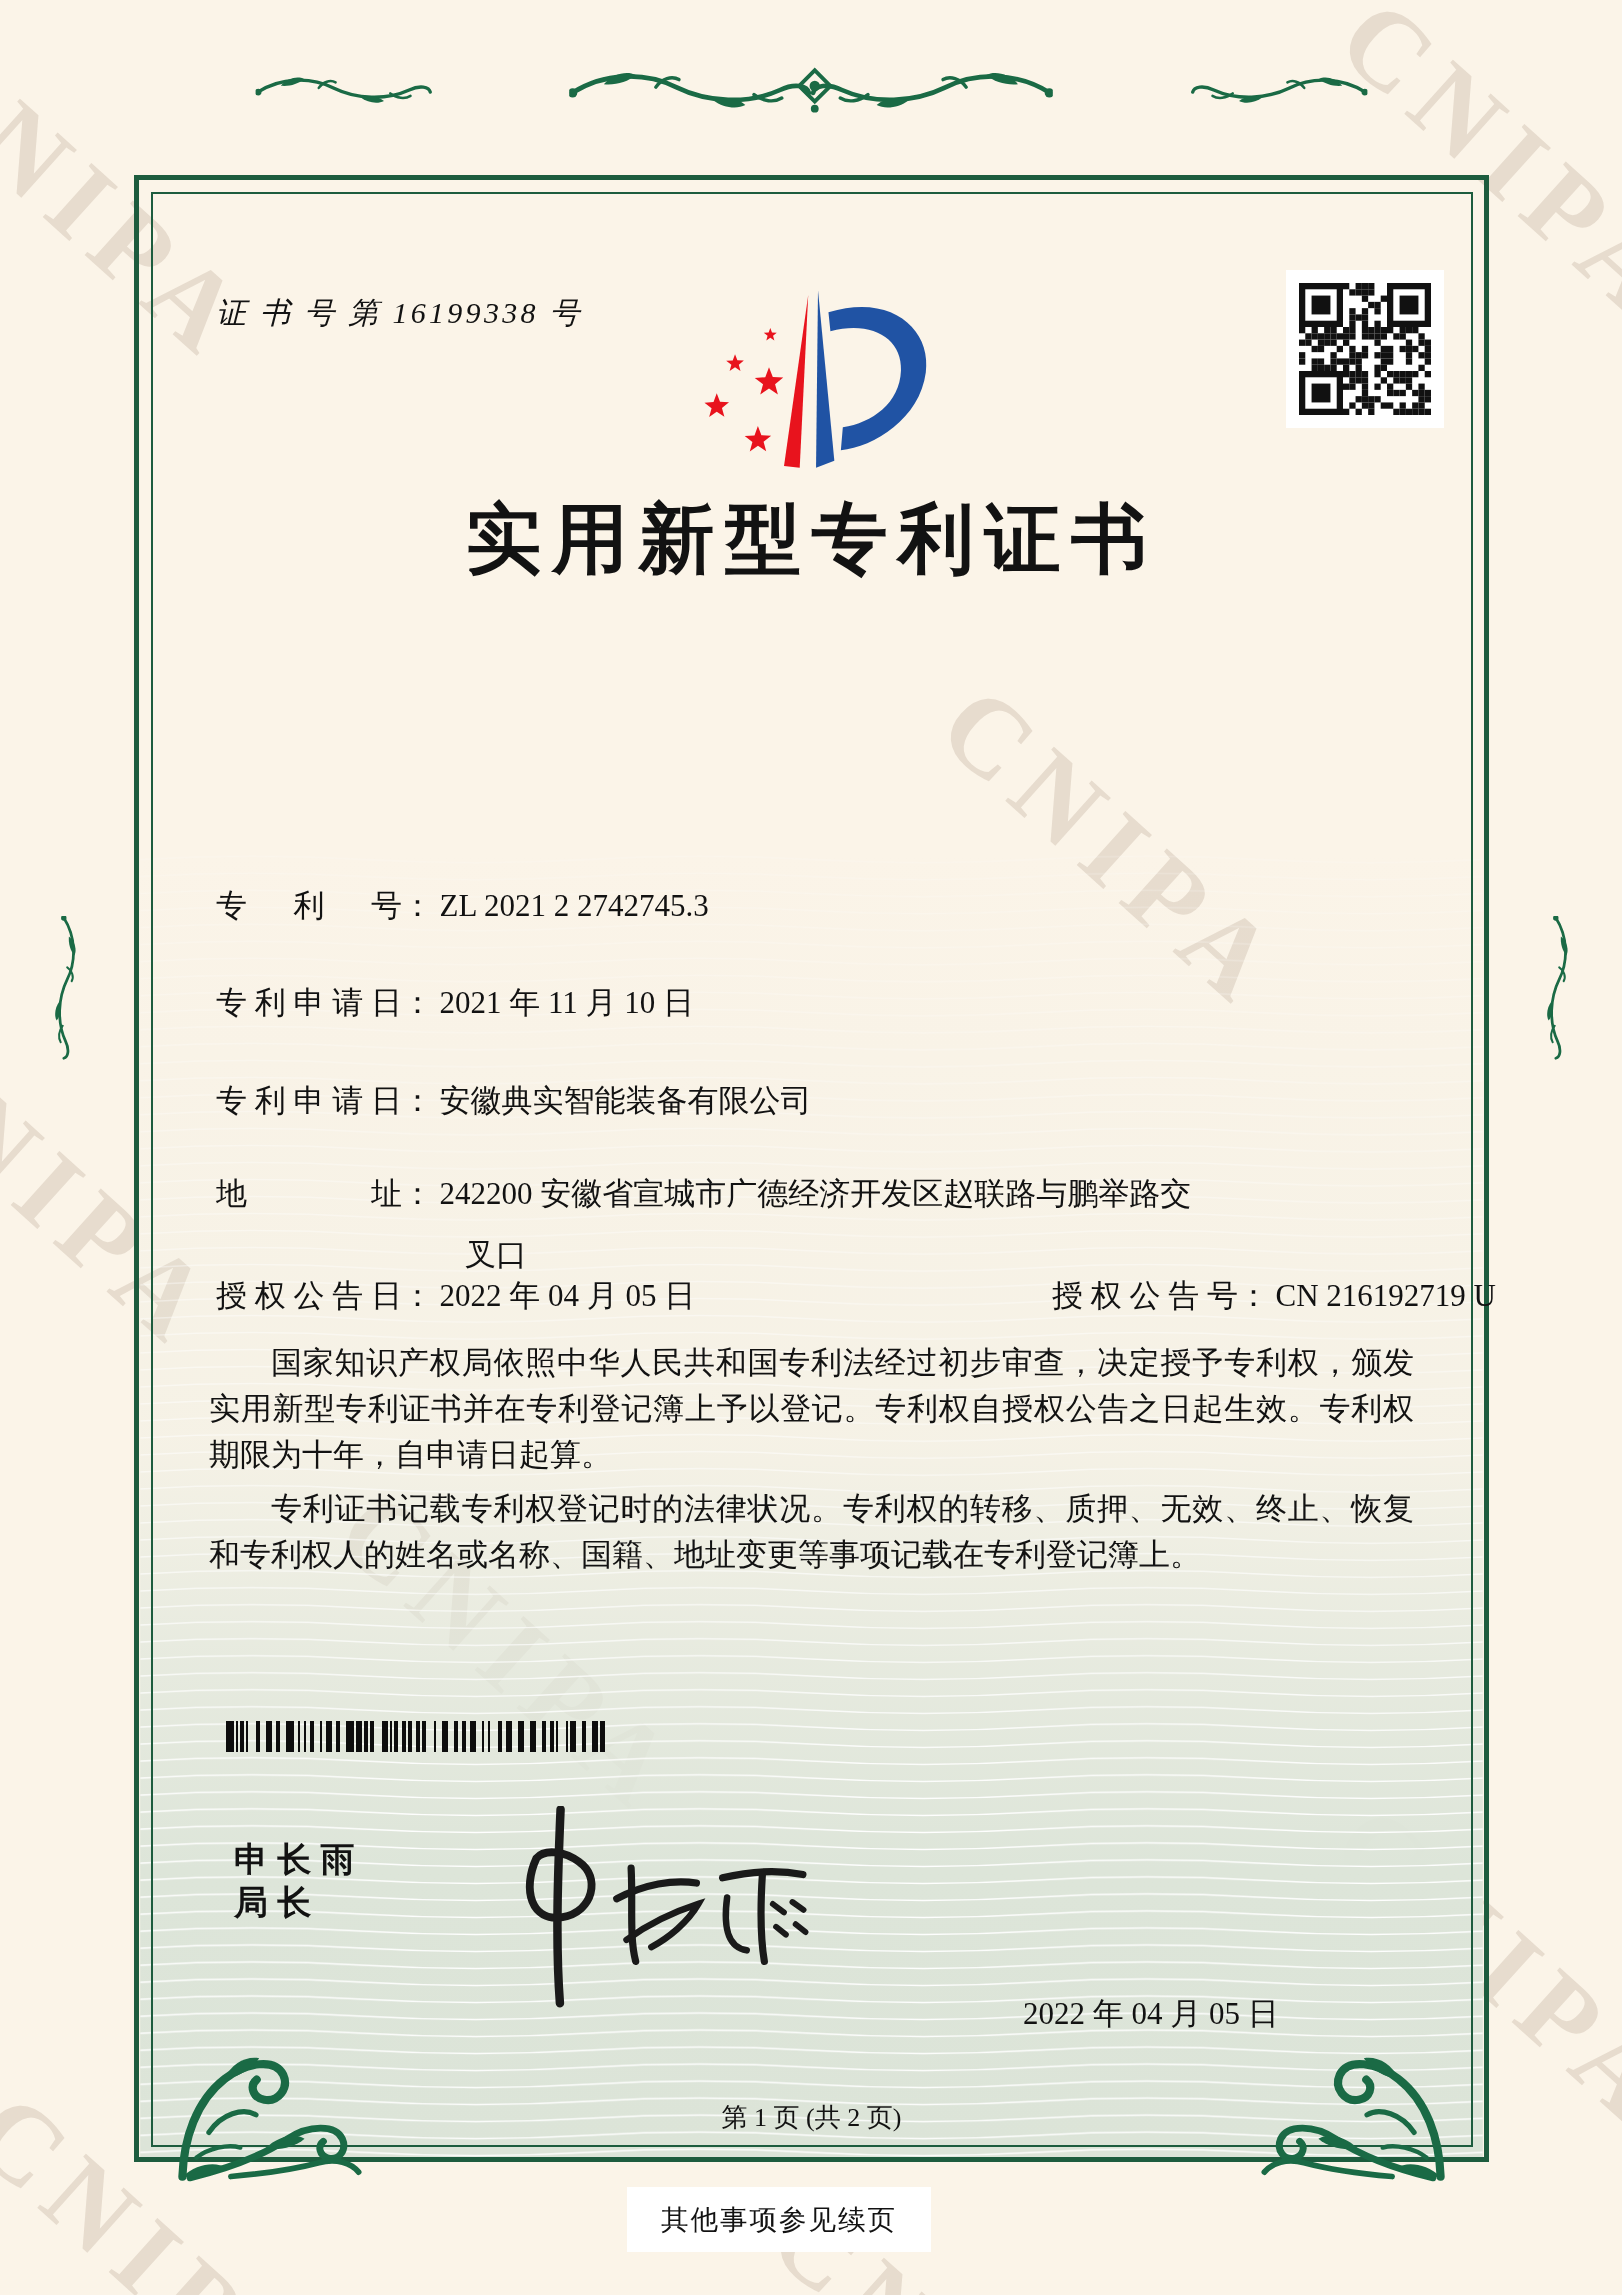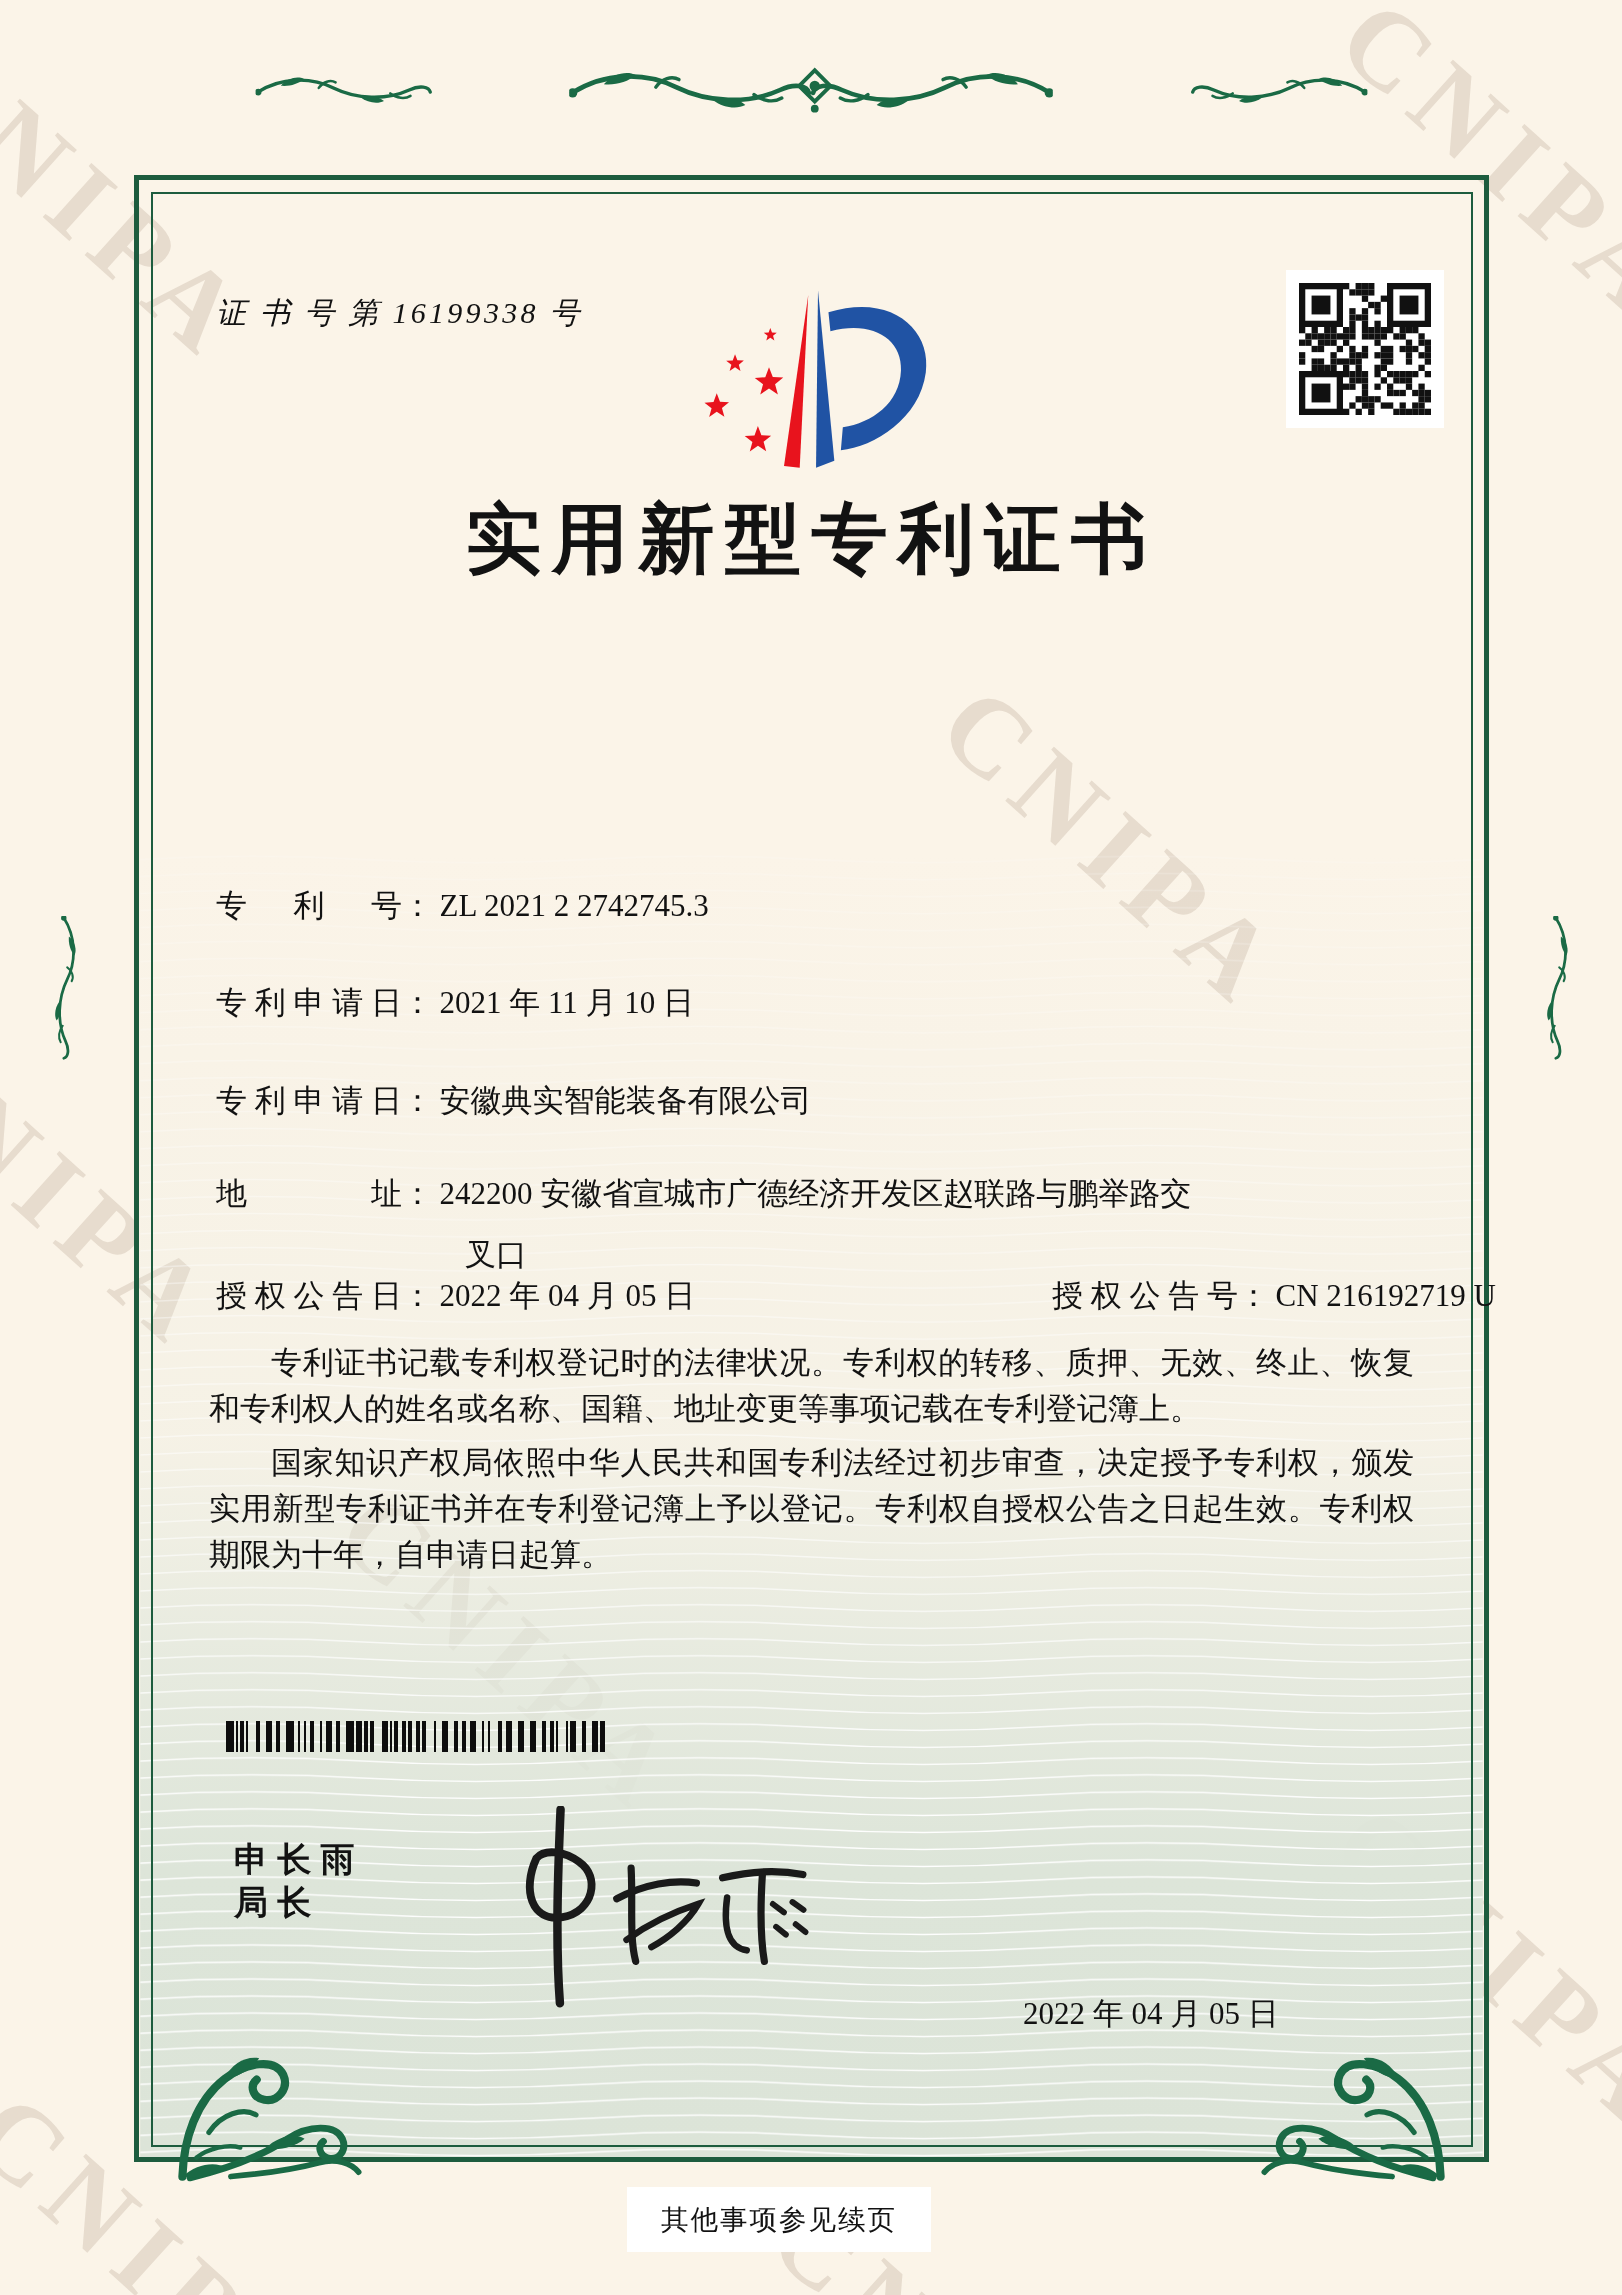--- a/index.html
+++ b/index.html
@@ -352,22 +352,22 @@
   <div class="addr2">叉口</div>
 
   <div class="frow" style="top:1275px;width:1205px">
     <span class="flabel">授权公告日</span><span>：</span><span class="fvalue">2022 年 04 月 05 日</span>
     <span class="grant-right">
       <span class="flabel">授权公告号</span><span>：</span><span class="fvalue">CN 216192719 U</span>
     </span>
   </div>
 
   <div class="paras">
+    <p>国家知识产权局依照中华人民共和国专利法经过初步审查，决定授予专利权，颁发实用新型专利证书并在专利登记簿上予以登记。专利权自授权公告之日起生效。专利权期限为十年，自申请日起算。</p>
     <p>专利证书记载专利权登记时的法律状况。专利权的转移、质押、无效、终止、恢复和专利权人的姓名或名称、国籍、地址变更等事项记载在专利登记簿上。</p>
-    <p>国家知识产权局依照中华人民共和国专利法经过初步审查，决定授予专利权，颁发实用新型专利证书并在专利登记簿上予以登记。专利权自授权公告之日起生效。专利权期限为十年，自申请日起算。</p>
   </div>
 
   <div class="barcode" id="barcode"><span style="width:8px;background:#0d0d0d"></span><span style="width:2px;background:transparent"></span><span style="width:2px;background:#0d0d0d"></span><span style="width:2px;background:transparent"></span><span style="width:4px;background:#0d0d0d"></span><span style="width:2px;background:transparent"></span><span style="width:2px;background:#0d0d0d"></span><span style="width:8px;background:transparent"></span><span style="width:4px;background:#0d0d0d"></span><span style="width:6px;background:transparent"></span><span style="width:6px;background:#0d0d0d"></span><span style="width:4px;background:transparent"></span><span style="width:4px;background:#0d0d0d"></span><span style="width:6px;background:transparent"></span><span style="width:8px;background:#0d0d0d"></span><span style="width:4px;background:transparent"></span><span style="width:2px;background:#0d0d0d"></span><span style="width:4px;background:transparent"></span><span style="width:2px;background:#0d0d0d"></span><span style="width:4px;background:transparent"></span><span style="width:4px;background:#0d0d0d"></span><span style="width:6px;background:transparent"></span><span style="width:2px;background:#0d0d0d"></span><span style="width:4px;background:transparent"></span><span style="width:6px;background:#0d0d0d"></span><span style="width:4px;background:transparent"></span><span style="width:4px;background:#0d0d0d"></span><span style="width:6px;background:transparent"></span><span style="width:8px;background:#0d0d0d"></span><span style="width:2px;background:transparent"></span><span style="width:6px;background:#0d0d0d"></span><span style="width:2px;background:transparent"></span><span style="width:4px;background:#0d0d0d"></span><span style="width:2px;background:transparent"></span><span style="width:4px;background:#0d0d0d"></span><span style="width:8px;background:transparent"></span><span style="width:6px;background:#0d0d0d"></span><span style="width:2px;background:transparent"></span><span style="width:2px;background:#0d0d0d"></span><span style="width:2px;background:transparent"></span><span style="width:4px;background:#0d0d0d"></span><span style="width:4px;background:transparent"></span><span style="width:4px;background:#0d0d0d"></span><span style="width:2px;background:transparent"></span><span style="width:4px;background:#0d0d0d"></span><span style="width:4px;background:transparent"></span><span style="width:4px;background:#0d0d0d"></span><span style="width:2px;background:transparent"></span><span style="width:4px;background:#0d0d0d"></span><span style="width:8px;background:transparent"></span><span style="width:2px;background:#0d0d0d"></span><span style="width:6px;background:transparent"></span><span style="width:6px;background:#0d0d0d"></span><span style="width:6px;background:transparent"></span><span style="width:4px;background:#0d0d0d"></span><span style="width:4px;background:transparent"></span><span style="width:4px;background:#0d0d0d"></span><span style="width:4px;background:transparent"></span><span style="width:6px;background:#0d0d0d"></span><span style="width:6px;background:transparent"></span><span style="width:2px;background:#0d0d0d"></span><span style="width:4px;background:transparent"></span><span style="width:2px;background:#0d0d0d"></span><span style="width:8px;background:transparent"></span><span style="width:4px;background:#0d0d0d"></span><span style="width:4px;background:transparent"></span><span style="width:6px;background:#0d0d0d"></span><span style="width:6px;background:transparent"></span><span style="width:6px;background:#0d0d0d"></span><span style="width:6px;background:transparent"></span><span style="width:6px;background:#0d0d0d"></span><span style="width:6px;background:transparent"></span><span style="width:4px;background:#0d0d0d"></span><span style="width:4px;background:transparent"></span><span style="width:4px;background:#0d0d0d"></span><span style="width:2px;background:transparent"></span><span style="width:2px;background:#0d0d0d"></span><span style="width:8px;background:transparent"></span><span style="width:2px;background:#0d0d0d"></span><span style="width:2px;background:transparent"></span><span style="width:6px;background:#0d0d0d"></span><span style="width:6px;background:transparent"></span><span style="width:4px;background:#0d0d0d"></span><span style="width:6px;background:transparent"></span><span style="width:6px;background:#0d0d0d"></span><span style="width:2px;background:transparent"></span><span style="width:5.4px;background:#0d0d0d"></span></div>
 
   <div class="officer" style="top:1880px">局长</div>
   <div class="officer" style="top:1837px">申长雨</div>
 
   <svg class="abs" style="left:497px;top:1806px" width="327" height="209" viewBox="0 0 500 320">
     <g fill="none" stroke="#1a1a1a" stroke-linecap="round">
       <path d="M60,80 C38,128 52,178 100,170 C148,162 158,108 126,86 C102,68 72,66 60,80 Z" stroke-width="12"></path>
@@ -376,16 +376,17 @@
       <path d="M183,142 C225,120 270,112 305,118" stroke-width="11"></path>
       <path d="M198,205 C235,178 277,160 308,150 C292,178 262,202 236,216" stroke-width="10"></path>
       <path d="M345,110 C387,100 432,98 468,105" stroke-width="11"></path>
       <path d="M406,105 C403,152 402,196 409,238" stroke-width="11"></path>
       <path d="M352,140 C346,185 352,216 382,221" stroke-width="10"></path>
       <path d="M422,150 l17,13 M452,147 l17,12 M427,185 l15,12 M457,181 l15,12" stroke-width="9"></path>
     </g>
   </svg>
 
   <div class="issue-date">2022 年 04 月 05 日</div>
+  <div class="page-info">第 1 页 (共 2 页)</div>
   <div class="note-box">其他事项参见续页</div>
 
 </div>
 
 
 </body></html>

